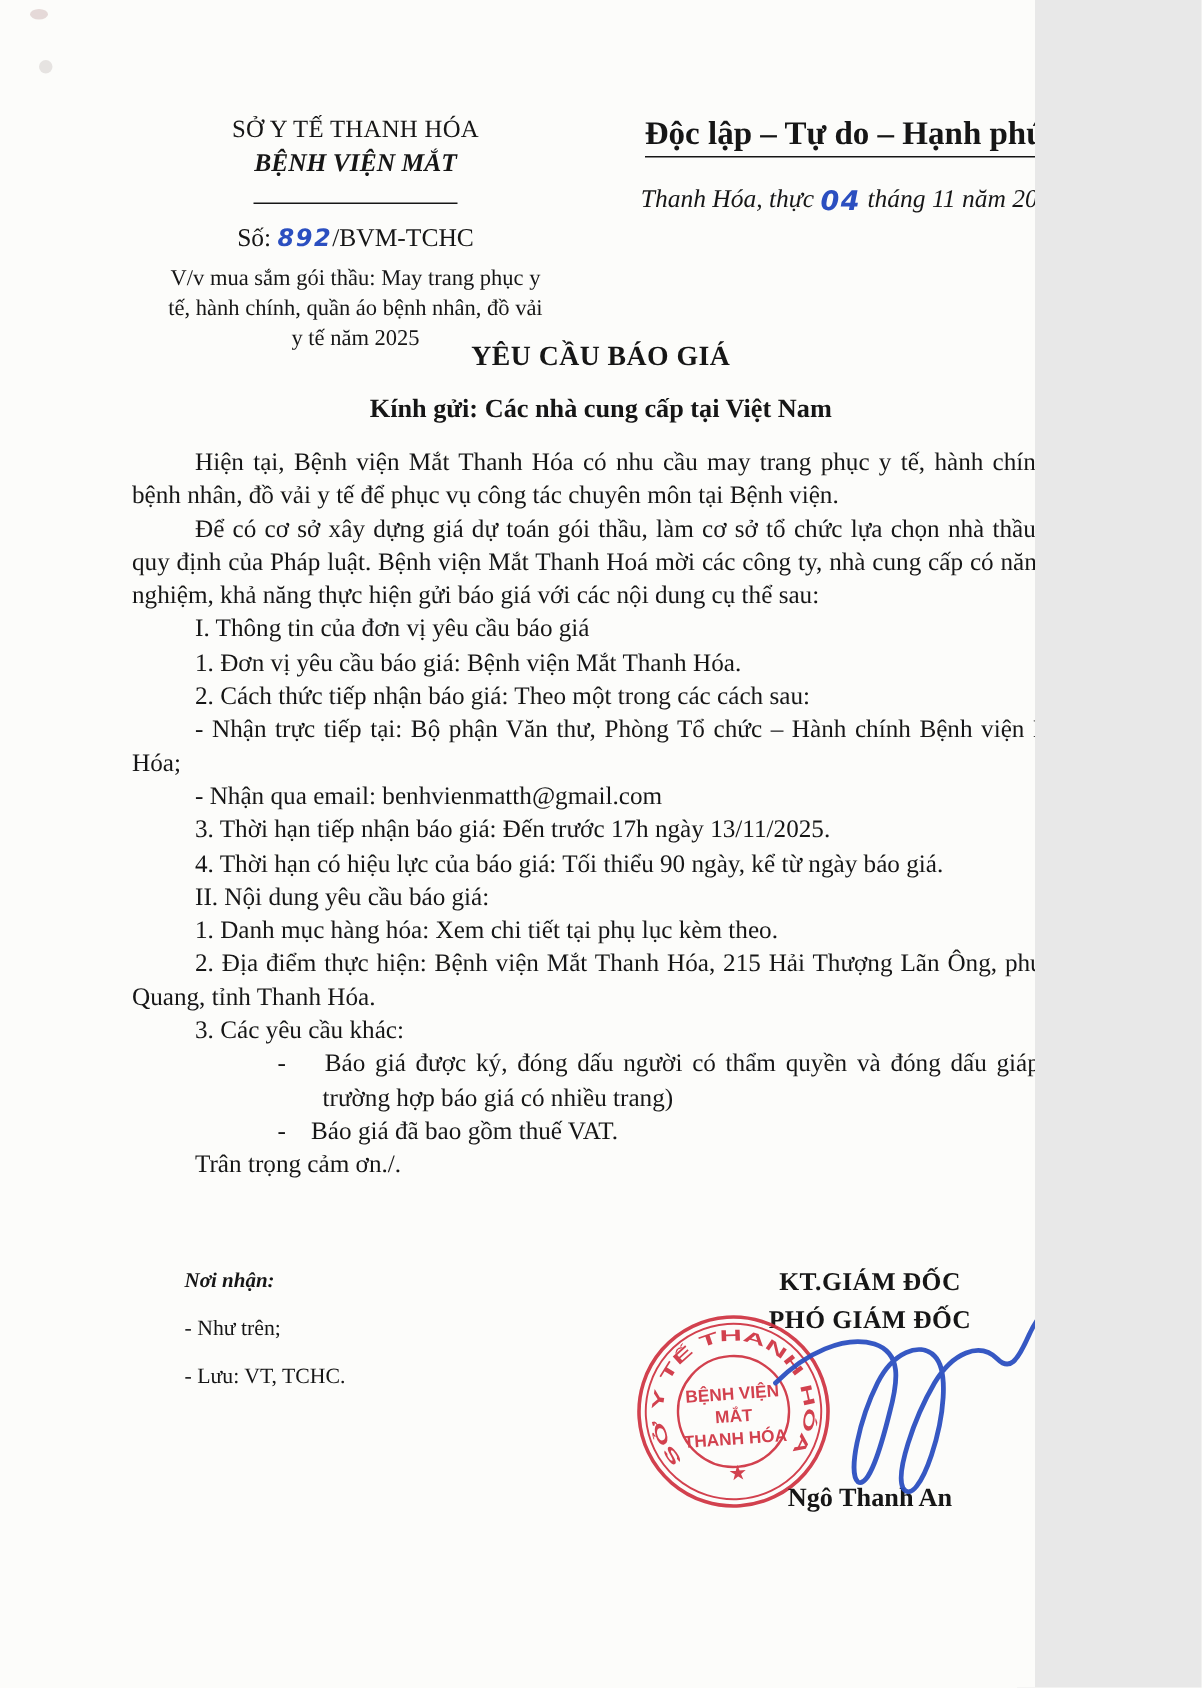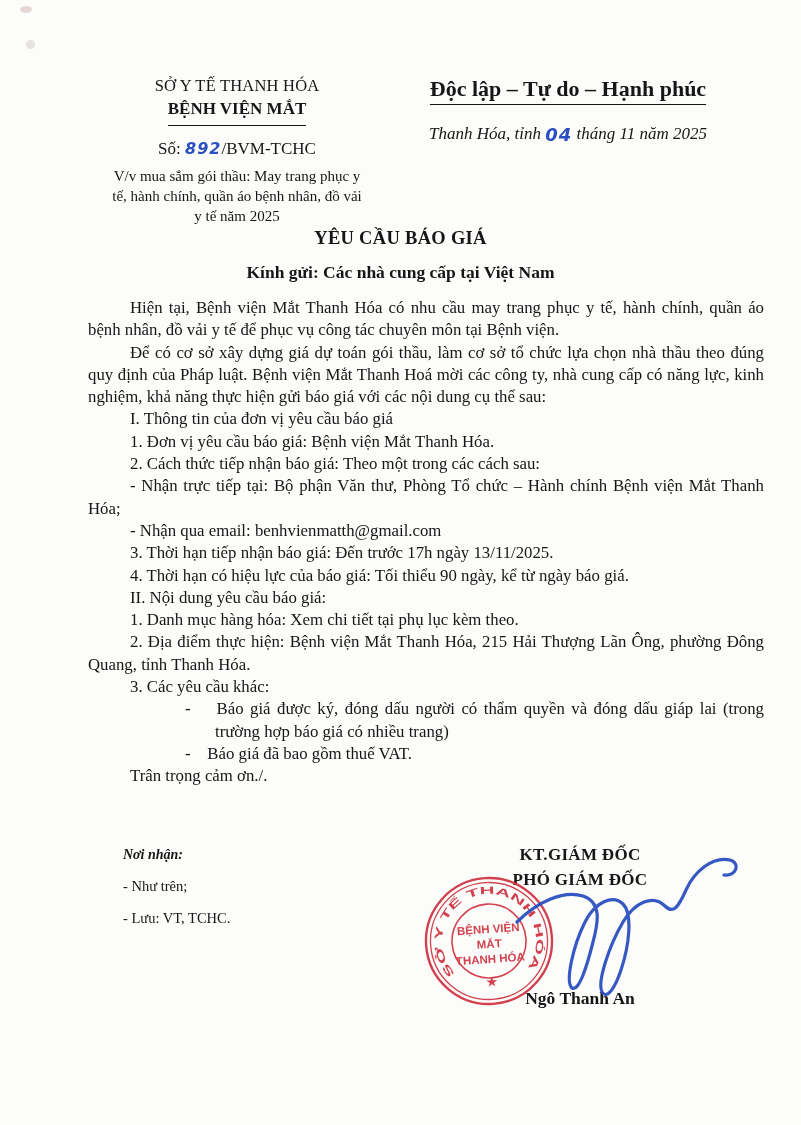--- a/index.html
+++ b/index.html
@@ -1,30 +1,30 @@
 <!DOCTYPE html>
 <html lang="vi" style="--blue: #2b4fc0; --red: #cf3240;"><head>
 <meta charset="utf-8">
 <style>
   :root{
     --ink:#161616; --blue:#2b4fc0; --red:#cf3240; --paper:#fcfcfa;
   }
   *{margin:0;padding:0;box-sizing:border-box;}
   body{width:801px;height:1125px;background:#e8e8e8;font-family:"Liberation Serif",serif;}
-  .page{position:relative;width:801px;height:1125px;background:var(--paper);color:var(--ink);overflow:hidden;}
+  .page{position:relative;width:690px;height:1125px;background:var(--paper);color:var(--ink);overflow:hidden;}
 
   .mark{position:absolute;border-radius:50%;}
   .mark1{left:20px;top:6px;width:12px;height:7px;background:rgba(140,80,80,.20);}
   .mark2{left:26px;top:40px;width:9px;height:9px;background:rgba(120,100,100,.16);}
 
   
   .hdr-left{position:absolute;left:112px;top:76px;width:250px;text-align:center;}
   .hl1{font-size:16.5px;letter-spacing:.2px;}
   .hl2{font-size:17px;font-weight:bold;margin-top:3px;}
-  .hl2 span{display:inline-block;border-bottom:1.5px solid var(--ink);padding-bottom:6px;}
+  .hl2 span{display:inline-block;border-bottom:1.5px solid var(--ink);padding-bottom:16px;font-style:italic;}
   .so-line{margin-top:13px;font-size:17px;}
   .subject{margin-top:7px;font-size:15px;line-height:20px;}
 
   .hdr-right{position:absolute;left:368px;top:76px;width:400px;text-align:center;}
   .hr1{font-size:16.5px;font-weight:bold;letter-spacing:.2px;}
   .hr2{font-size:22px;font-weight:bold;margin-top:0;}
   .hr2 span{display:inline-block;border-bottom:1.5px solid var(--ink);padding-bottom:2px;}
   .date-line{margin-top:17px;font-size:17px;font-style:italic;}
 
   .hand{font-family:"DejaVu Sans",sans-serif;font-style:italic;color:var(--blue);font-weight:bold;}
@@ -75,21 +75,21 @@
     <div class="so-line">
       <span>Số:</span>
       <span class="hand num">892</span><span>/BVM-TCHC</span>
     </div>
     <div class="subject">V/v mua sắm gói thầu: May trang phục y tế, hành chính, quần áo bệnh nhân, đồ vải y tế năm 2025</div>
   </div>
 
   <div class="hdr-right">
     <div class="hr2"><span>Độc lập – Tự do – Hạnh phúc</span></div>
     <div class="date-line">
-      <span>Thanh Hóa, tỉnh</span>
+      <span>Thanh Hóa, thực</span>
       <span class="hand day">04</span>
       <span>tháng 11 năm 2025</span>
     </div>
   </div>
 
   <div class="doc-title">YÊU CẦU BÁO GIÁ</div>
   <div class="doc-salutation">Kính gửi: Các nhà cung cấp tại Việt Nam</div>
 
   <div class="doc-body">
       <p class="bp ind">Hiện tại, Bệnh viện Mắt Thanh Hóa có nhu cầu may trang phục y tế, hành chính, quần áo bệnh nhân, đồ vải y tế để phục vụ công tác chuyên môn tại Bệnh viện.</p>

